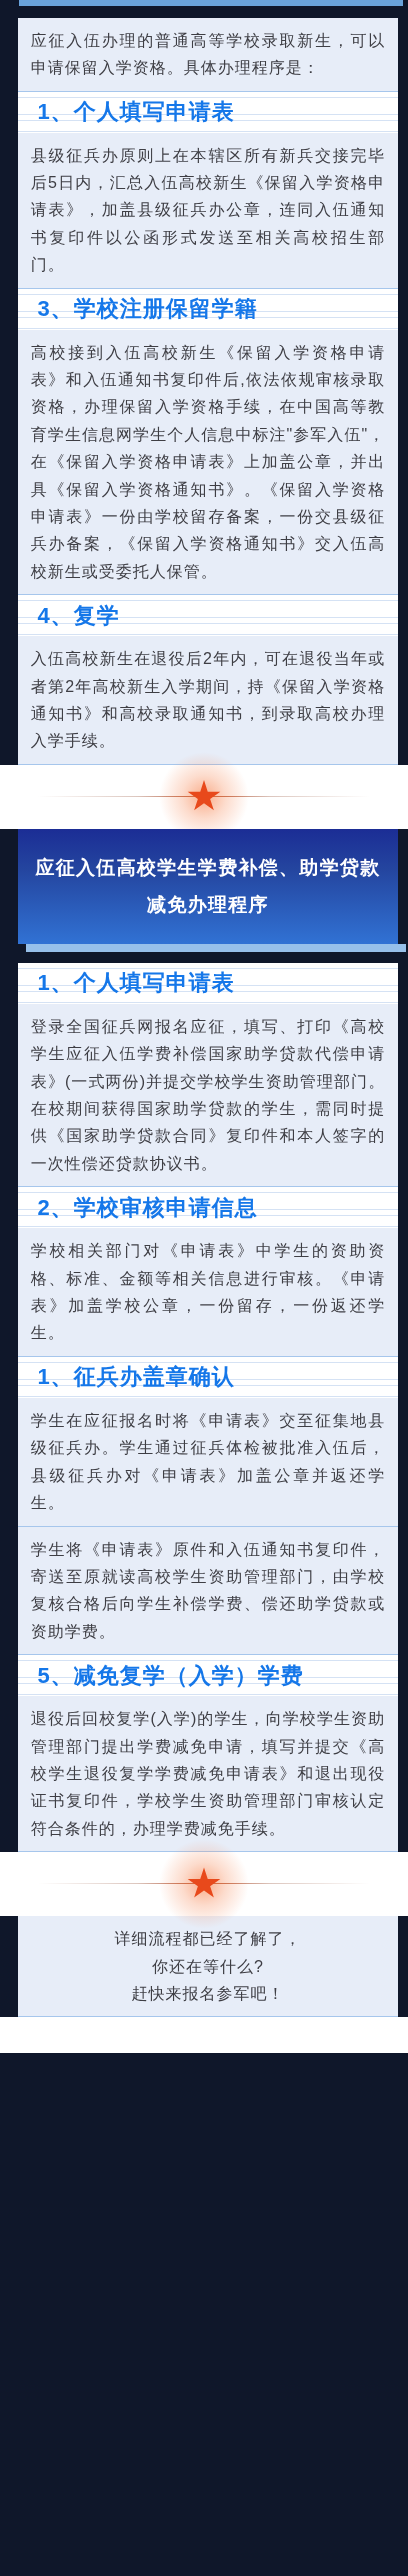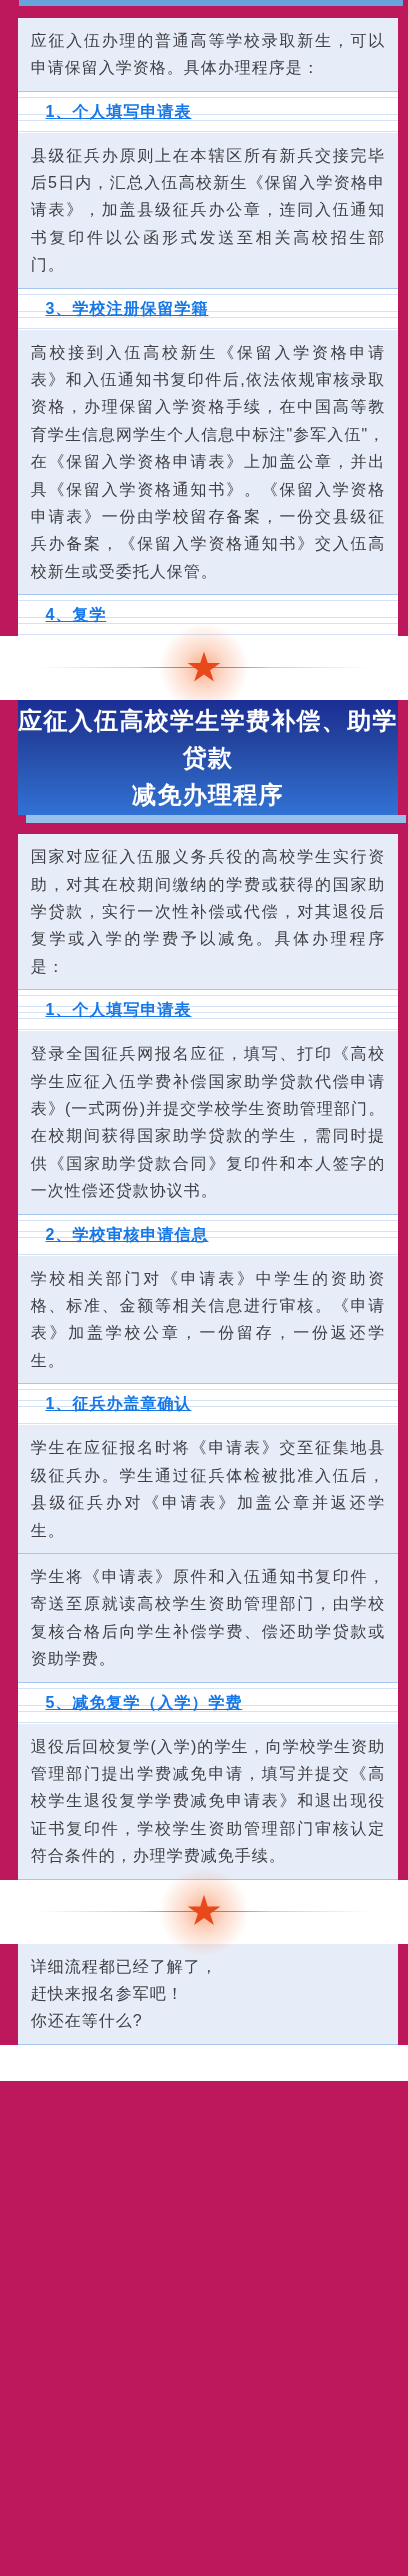--- a/index.html
+++ b/index.html
@@ -1,54 +1,54 @@
 <!DOCTYPE html>
 <html lang="zh" style="font-size:10.2px"><head>
 <meta charset="utf-8">
 <style>
   html,body { margin:0; padding:0; }
   body { background:#ffffff; font-family:"Liberation Sans","DejaVu Sans",sans-serif; }
-  .page { position:relative; width:408px; min-height:2576px; margin:0 auto; background:#be185d; overflow:hidden; }
+  .page { position:relative; width:408px; min-height:2576px; margin:0 auto; background:#0f172a; overflow:hidden; }
 
   .top-bar { margin:0 0 0 19px; width:384px; height:5.7px; background:#69a3db; }
 
   .content-col { margin-left:18px; width:380px; }
 
   
   .panel { background:#e7edf8; border-bottom:1.9px solid #a6c6ec; padding:9px 12.8px; box-sizing:border-box; }
   .panel p { margin:0; color:#3e3e44; font-size:16px; line-height:27.4px; letter-spacing:1px; text-align:justify; }
   .panel.first { margin-top:12px; }
 
   
   .step-band {
     background-color:#ffffff;
     background-image:repeating-linear-gradient(180deg, transparent 0 5.1px, #d5e2f4 5.1px 5.7px);
     height:41px; display:flex; align-items:center; padding-left:11.5px; box-sizing:border-box;
   }
-  .step-heading { margin:16px; color:#1577e9; font-size:16px; font-weight:bold; letter-spacing:1px;text-decoration:underline; }
+  .step-heading { margin:8px; color:#1577e9; font-size:22px; font-weight:bold; letter-spacing:1px; }
 
   
   .star-divider { position:relative; height:64px; background:#ffffff; }
   .divider-line { position:absolute; top:31px; left:38px; right:38px; height:1.3px;
     background:linear-gradient(90deg, rgba(214,190,182,0) 0%, #dcc6be 30%, #bb5a38 47%, #bb5a38 53%, #dcc6be 70%, rgba(214,190,182,0) 100%); }
   .star-glow { position:absolute; top:-16px; left:50%; margin-left:-48px; width:96px; height:96px;
     background:radial-gradient(circle, rgba(246,128,74,0.65) 0%, rgba(246,128,74,0.28) 32%, rgba(246,128,74,0) 66%); }
   .star-shape { position:absolute; top:15.3px; left:50%; margin-left:-17px; width:34px; height:33px; background:#e8491b;
     clip-path:polygon(50% 0%, 61% 35%, 98% 35%, 68% 57%, 79% 91%, 50% 70%, 21% 91%, 32% 57%, 2% 35%, 39% 35%); }
 
   
   .banner { position:relative; margin-left:18px; width:380px; height:115px; box-sizing:border-box;
     background:linear-gradient(180deg, #1b2d95 0%, #24459f 35%, #3172d4 100%);
     display:flex; flex-direction:column; justify-content:center; margin-bottom:19px; }
   .banner:after { content:""; position:absolute; left:7.7px; right:-7.7px; bottom:-7.7px; height:7.7px; background:#97c0ea; }
-  .banner p { margin:0; color:#ffffff; text-align:center; font-size:24px; font-weight:bold; letter-spacing:1.3px; line-height:37px; }
+  .banner p { margin:0; color:#ffffff; text-align:center; font-size:19px; font-weight:bold; letter-spacing:1.3px; line-height:37px; }
 
   
   .footer-panel { text-align:center; }
-  .footer-panel p { text-align:left; }
+  .footer-panel p { text-align:center; }
 
   .bottom-space { height:36px; background:#ffffff; }
 </style>
 </head>
 <body>
 
 <div class="page">
 
   <div class="top-bar"></div>
 
@@ -69,39 +69,39 @@
     <div class="step-band">
       <h2 class="step-heading">3、学校注册保留学籍</h2>
     </div>
     <section class="panel">
       <p>高校接到入伍高校新生《保留入学资格申请表》和入伍通知书复印件后,依法依规审核录取资格，办理保留入学资格手续，在中国高等教育学生信息网学生个人信息中标注"参军入伍"，在《保留入学资格申请表》上加盖公章，并出具《保留入学资格通知书》。《保留入学资格申请表》一份由学校留存备案，一份交县级征兵办备案，《保留入学资格通知书》交入伍高校新生或受委托人保管。</p>
     </section>
 
     <div class="step-band">
       <h2 class="step-heading">4、复学</h2>
     </div>
+    <section class="panel">
+      <p>入伍高校新生在退役后2年内，可在退役当年或者第2年高校新生入学期间，持《保留入学资格通知书》和高校录取通知书，到录取高校办理入学手续。</p>
+    </section>
 
   </div>
 
   <div class="star-divider">
     <div class="divider-line"></div>
     <div class="star-glow"></div>
     <div class="star-shape"></div>
   </div>
 
   <div class="banner">
     <p>应征入伍高校学生学费补偿、助学贷款</p>
     <p>减免办理程序</p>
   </div>
 
   <div class="content-col">
 
-    <section class="panel">
-      <p>国家对应征入伍服义务兵役的高校学生实行资助，对其在校期间缴纳的学费或获得的国家助学贷款，实行一次性补偿或代偿，对其退役后复学或入学的学费予以减免。具体办理程序是：</p>
-    </section>
 
     <div class="step-band">
       <h2 class="step-heading">1、个人填写申请表</h2>
     </div>
     <section class="panel">
       <p>登录全国征兵网报名应征，填写、打印《高校学生应征入伍学费补偿国家助学贷款代偿申请表》(一式两份)并提交学校学生资助管理部门。在校期间获得国家助学贷款的学生，需同时提供《国家助学贷款合同》复印件和本人签字的一次性偿还贷款协议书。</p>
     </section>
 
     <div class="step-band">
       <h2 class="step-heading">2、学校审核申请信息</h2>
@@ -132,21 +132,21 @@
 
   <div class="star-divider">
     <div class="divider-line"></div>
     <div class="star-glow"></div>
     <div class="star-shape"></div>
   </div>
 
   <div class="content-col">
     <section class="panel footer-panel">
       <p>详细流程都已经了解了，</p>
+      <p>你还在等什么?</p>
       <p>赶快来报名参军吧！</p>
-      <p>你还在等什么?</p>
     </section>
   </div>
 
   <div class="bottom-space"></div>
 
 </div>
 
 
 </body></html>

